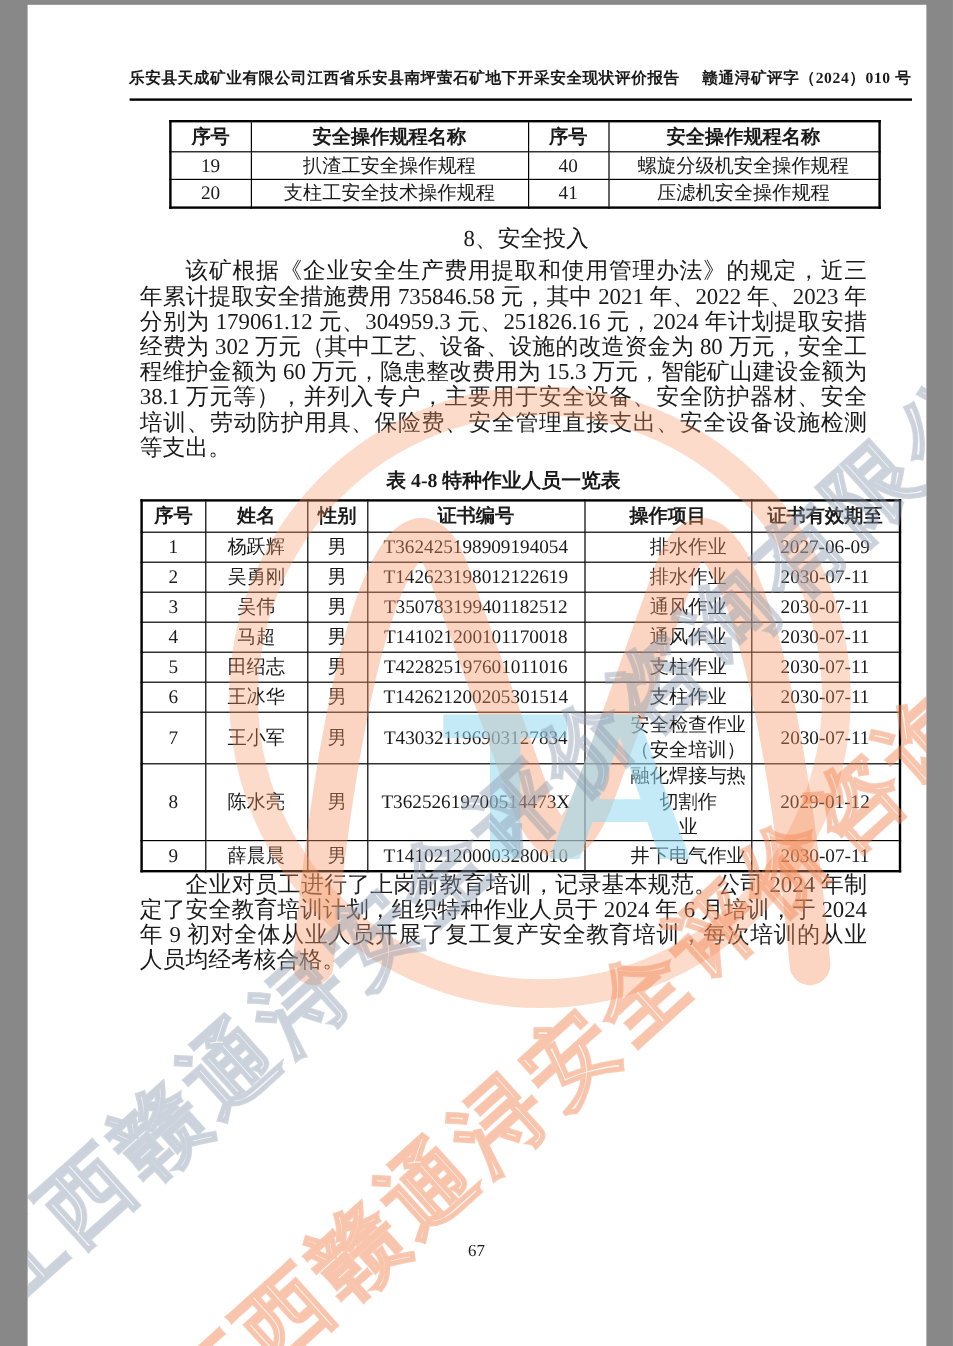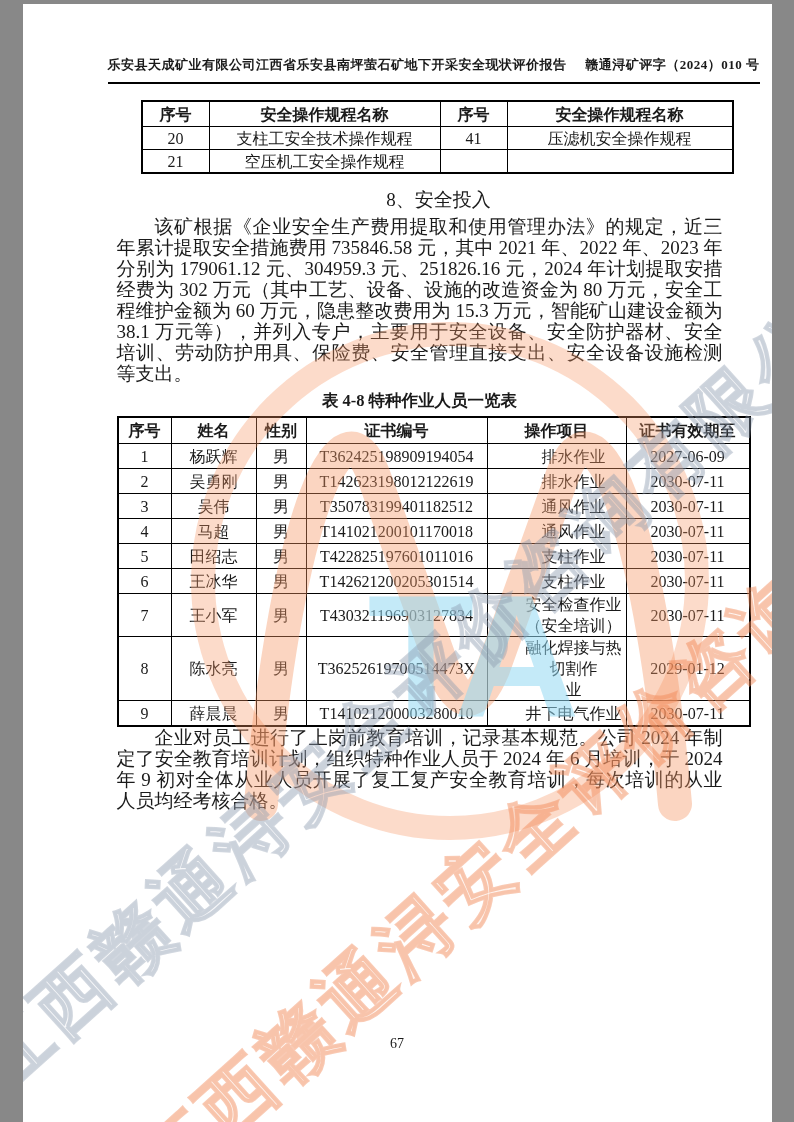--- a/index.html
+++ b/index.html
@@ -53,30 +53,30 @@
 
     <table class="t-reg">
       <tbody>
           <tr>
         <th style="width:62px">序号</th>
         <th style="width:226px">安全操作规程名称</th>
         <th style="width:62px">序号</th>
         <th style="width:220px">安全操作规程名称</th>
       </tr>
       <tr>
+        <td>19</td>
+        <td>扒渣工安全操作规程</td>
+        <td>40</td>
+        <td>螺旋分级机安全操作规程</td>
+      </tr>
+      <tr>
         <td>20</td>
         <td>支柱工安全技术操作规程</td>
         <td>41</td>
         <td>压滤机安全操作规程</td>
-      </tr>
-      <tr>
-        <td>21</td>
-        <td>空压机工安全操作规程</td>
-        <td></td>
-        <td></td>
       </tr>
     </tbody>
       </table>
 
     <p class="head" style="margin-top:9px">8、安全投入</p>
     <p class="body">该矿根据《企业安全生产费用提取和使用管理办法》的规定，近三年累计提取安全措施费用 735846.58 元，其中 2021 年、2022 年、2023 年分别为 179061.12 元、304959.3 元、251826.16 元，2024 年计划提取安措经费为 302 万元（其中工艺、设备、设施的改造资金为 80 万元，安全工程维护金额为 60 万元，隐患整改费用为 15.3 万元，智能矿山建设金额为 38.1 万元等），并列入专户，主要用于安全设备、安全防护器材、安全培训、劳动防护用具、保险费、安全管理直接支出、安全设备设施检测等支出。</p>
 
 
     <p class="tbl-title">表 4-8  特种作业人员一览表</p>
     <table class="t-work">

